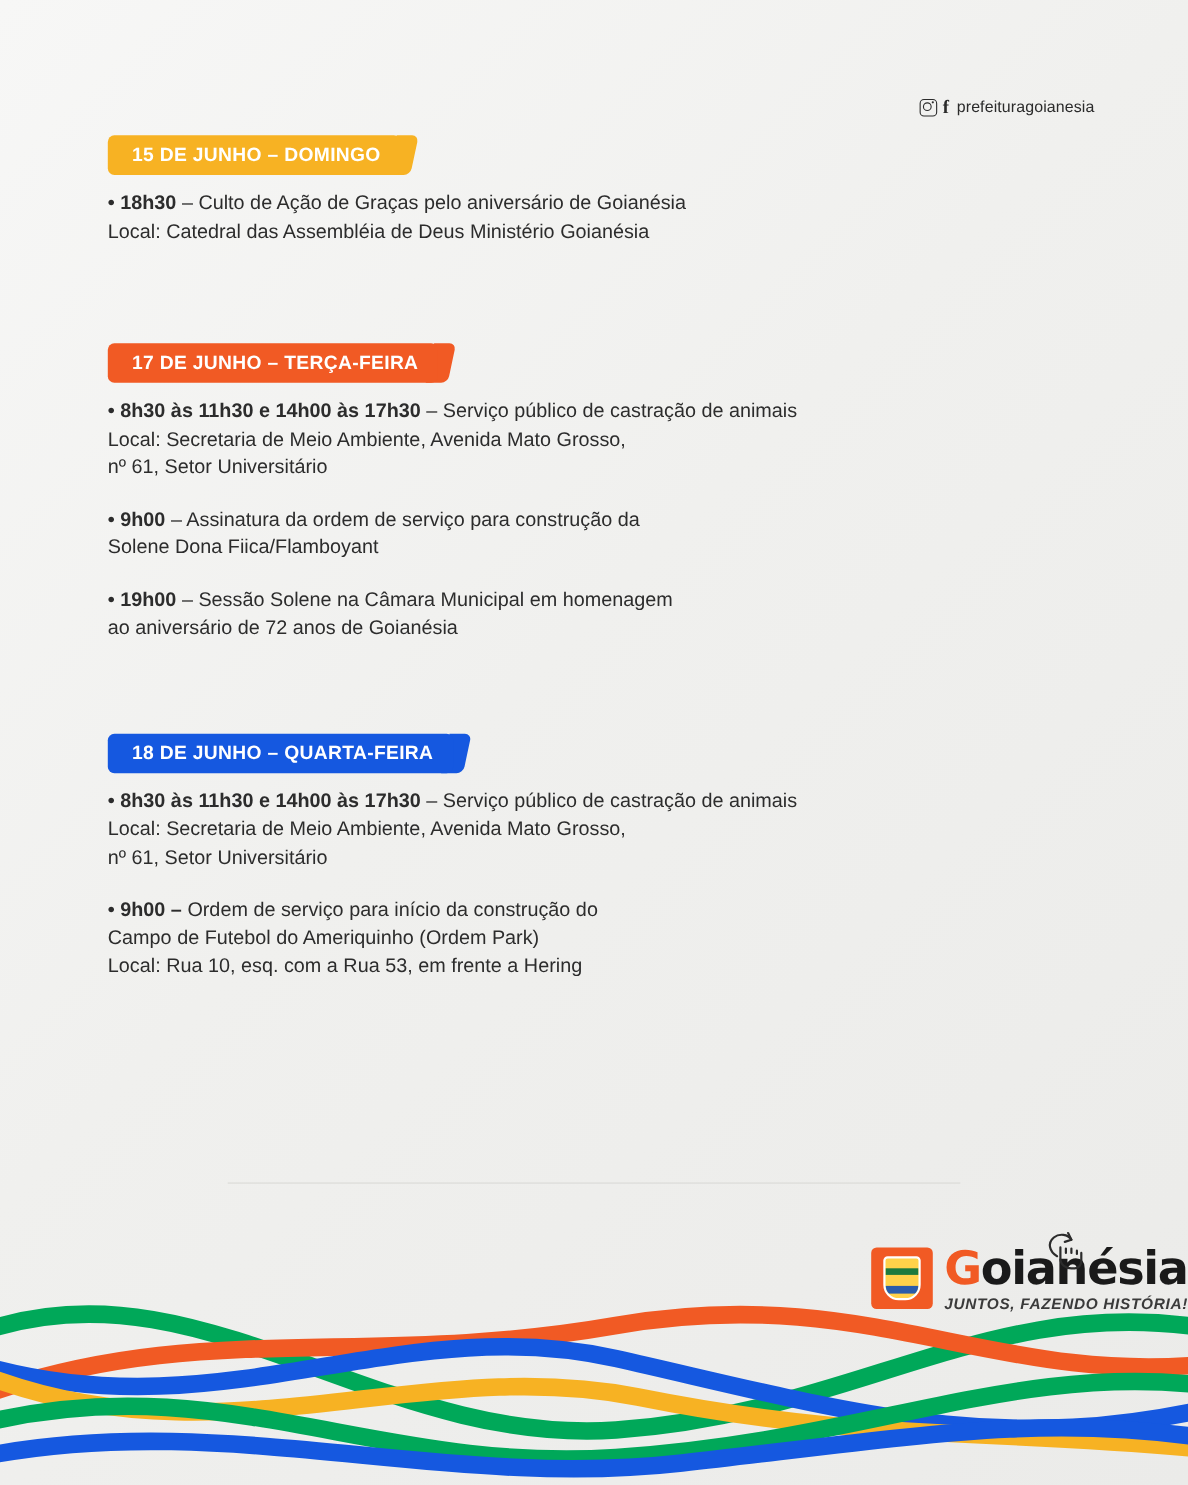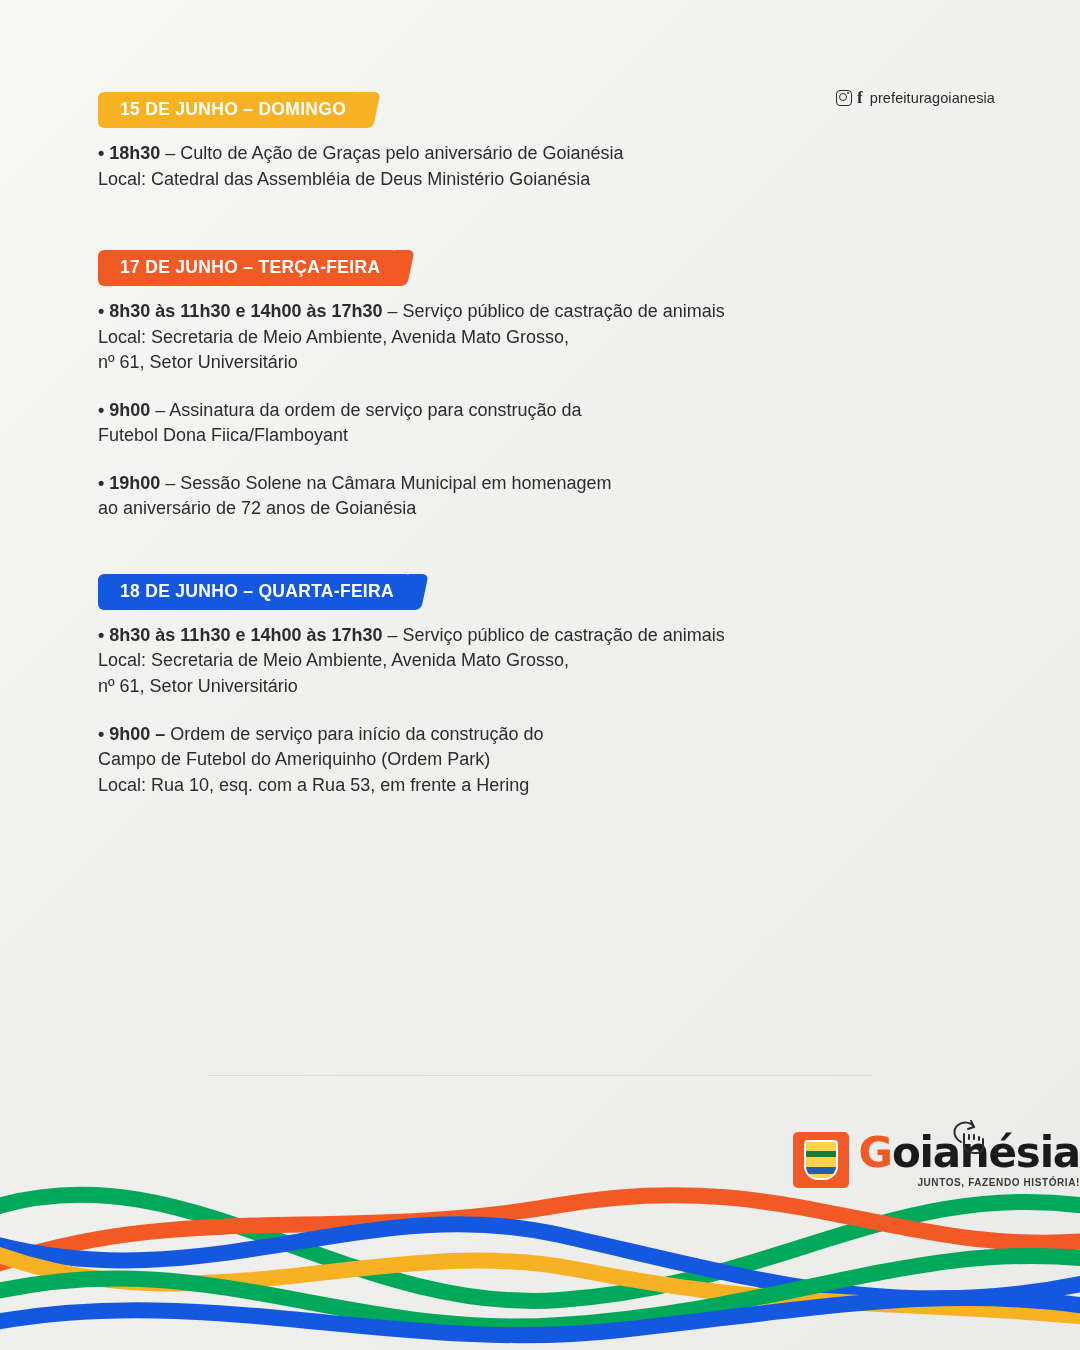--- a/index.html
+++ b/index.html
@@ -76,20 +76,21 @@
   .day-badge {
     display: inline-block;
     color: #ffffff;
     font-weight: bold;
     font-size: 17.5px;
     letter-spacing: .3px;
     padding: 7px 18px 8px 22px;
     border-radius: 6px;
     margin-bottom: 13px;
     position: relative;
+    margin-top: 31px;
   }
   .day-badge::after {
     content: "";
     position: absolute;
     right: -9px;
     top: 0;
     bottom: 0;
     width: 20px;
     border-radius: 0 6px 6px 0;
     background: inherit;
@@ -171,26 +172,27 @@
     font-size: 42px;
     font-weight: bold;
     letter-spacing: -1.2px;
     color: #1a1a1a;
     font-family: "DejaVu Sans", sans-serif;
   }
   .wordmark .main .g {
     color: #f15a24;
   }
   .wordmark .tag {
-    font-size: 10px;
+    font-size: 14px;
     font-weight: bold;
     letter-spacing: .6px;
     color: #3a3a3a;
     margin-top: 4px;
     text-align: right;
+    font-style: italic;
   }
 
   .swipe-icon {
     position: absolute;
     right: 88px;
     top: 1112px;
     width: 48px;
     height: 48px;
   }
 
@@ -232,21 +234,21 @@
       </div>
 
       <p class="entry">
         <span class="b">• 8h30 às 11h30 e 14h00 às 17h30</span><span> – Serviço público de castração de animais</span><br>
         <span>Local: Secretaria de Meio Ambiente, Avenida Mato Grosso,</span><br>
         <span>nº 61, Setor Universitário</span>
       </p>
 
       <p class="entry">
         <span class="b">• 9h00</span><span> – Assinatura da ordem de serviço para construção da</span><br>
-        <span>Futebol Dona Fiica/Flamboyant</span><br>
+        <span>Solene Dona Fiica/Flamboyant</span><br>
       </p>
 
       <p class="entry">
         <span class="b">• 19h00</span><span> – Sessão Solene na Câmara Municipal em homenagem</span><br>
         <span>ao aniversário de 72 anos de Goianésia</span><br>
       </p>
     </div>
 
     <div class="sect">
       <div class="badge-wrap">

